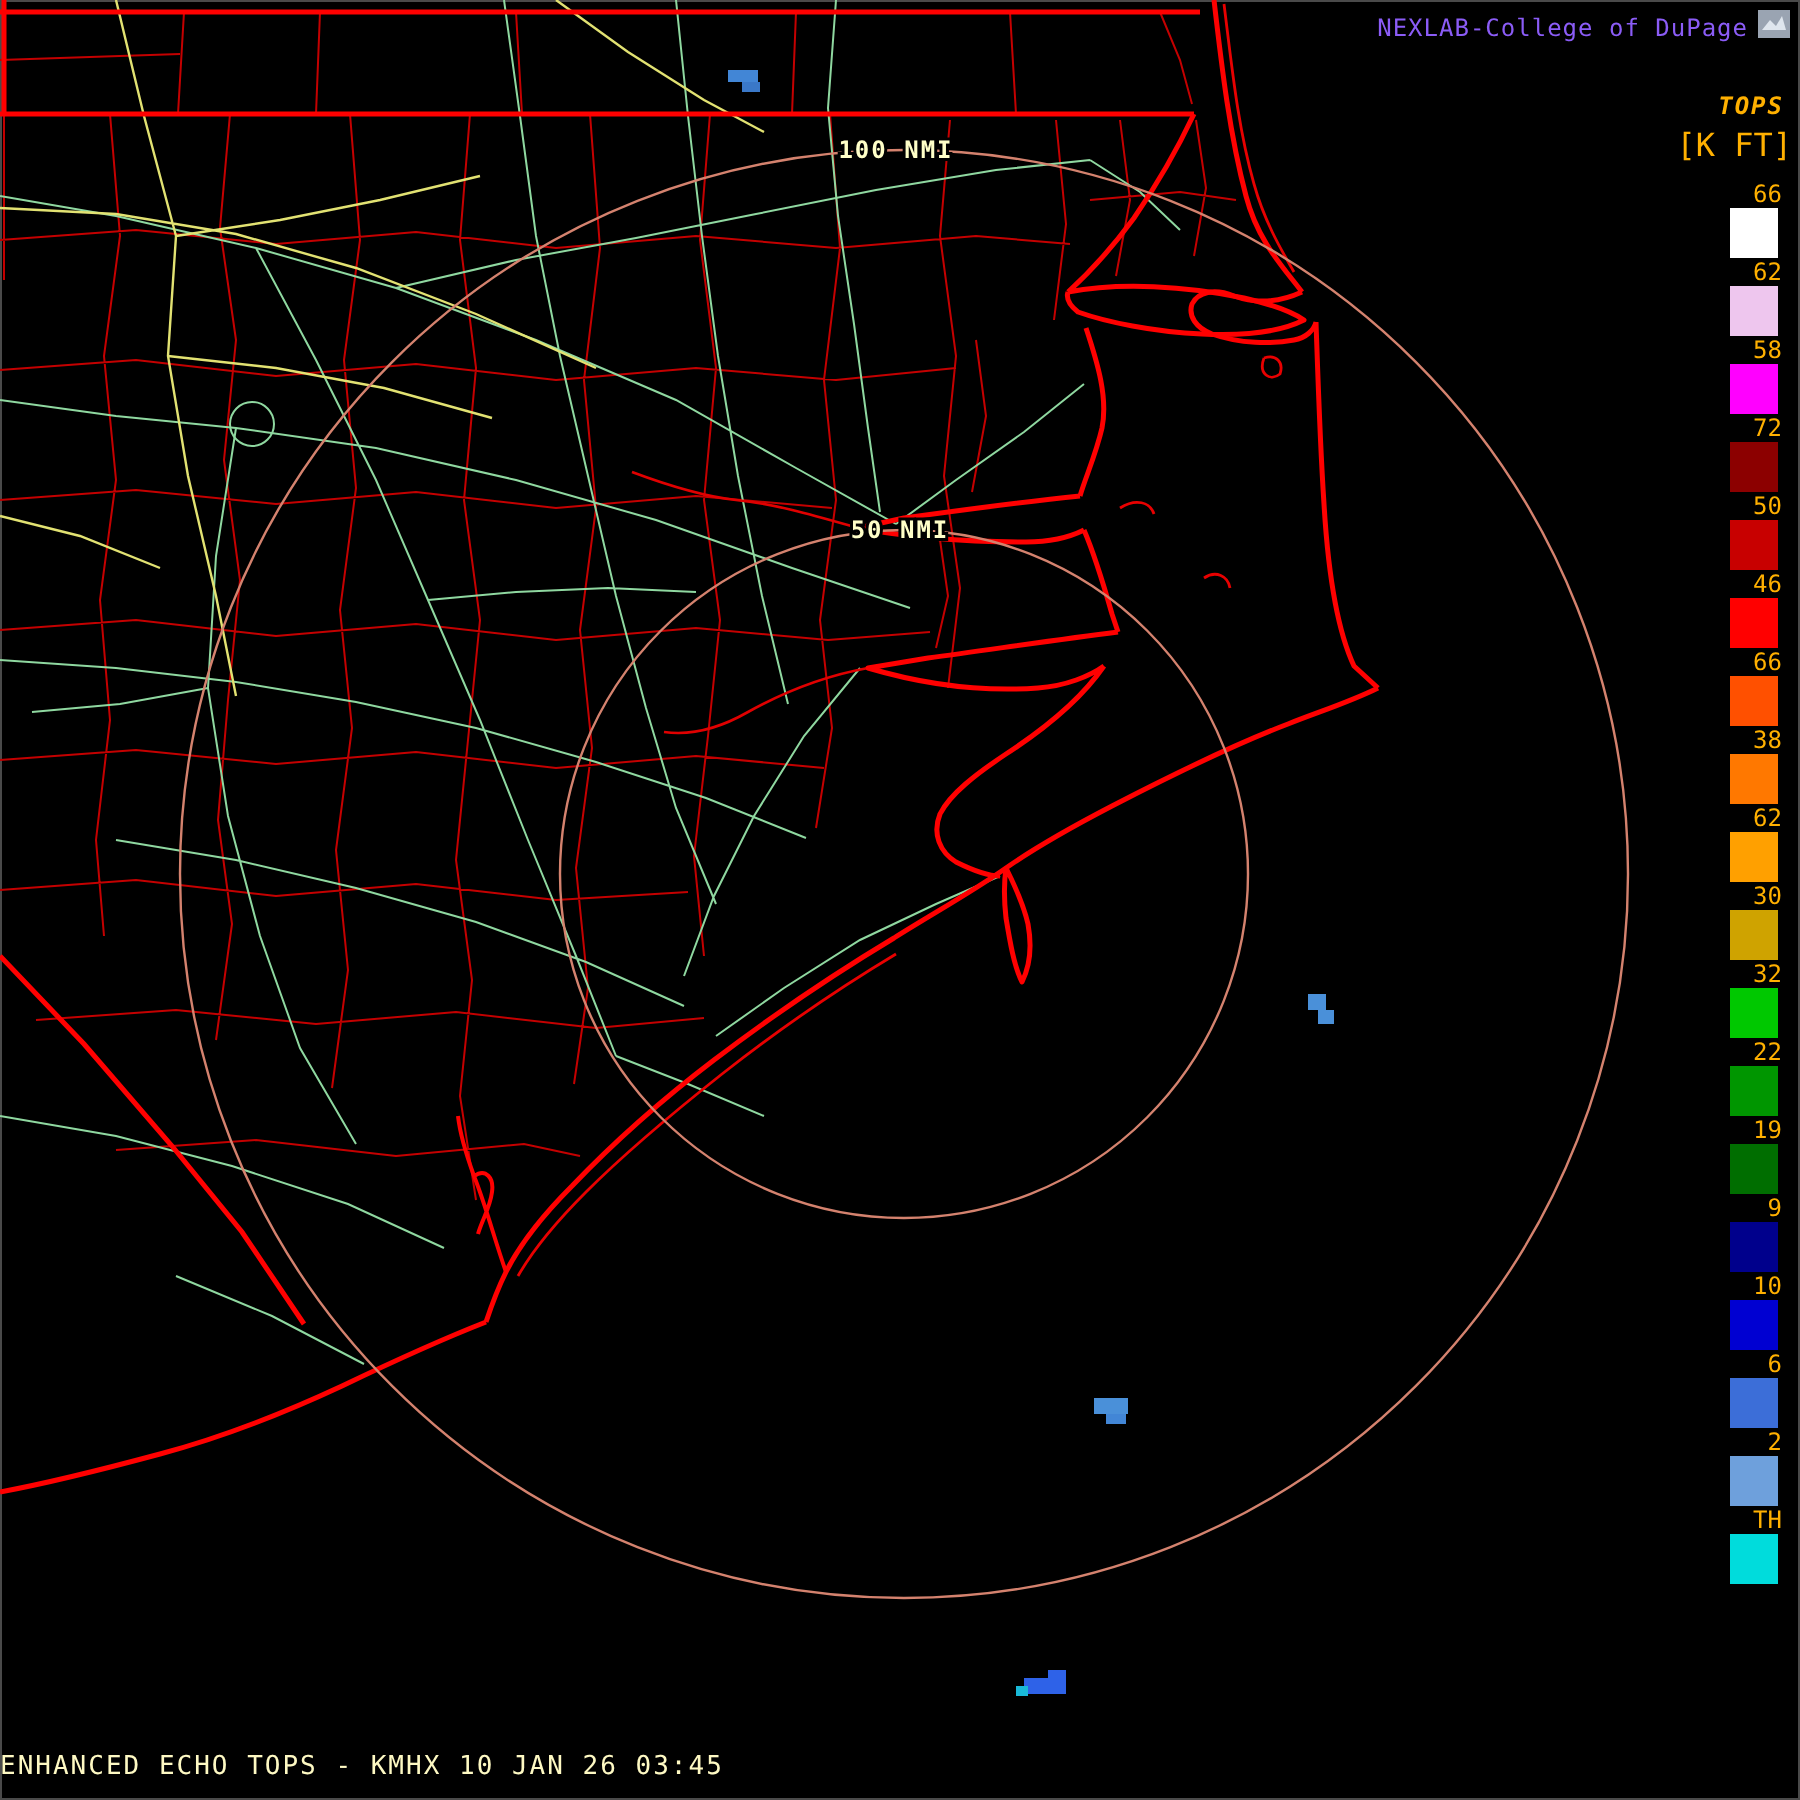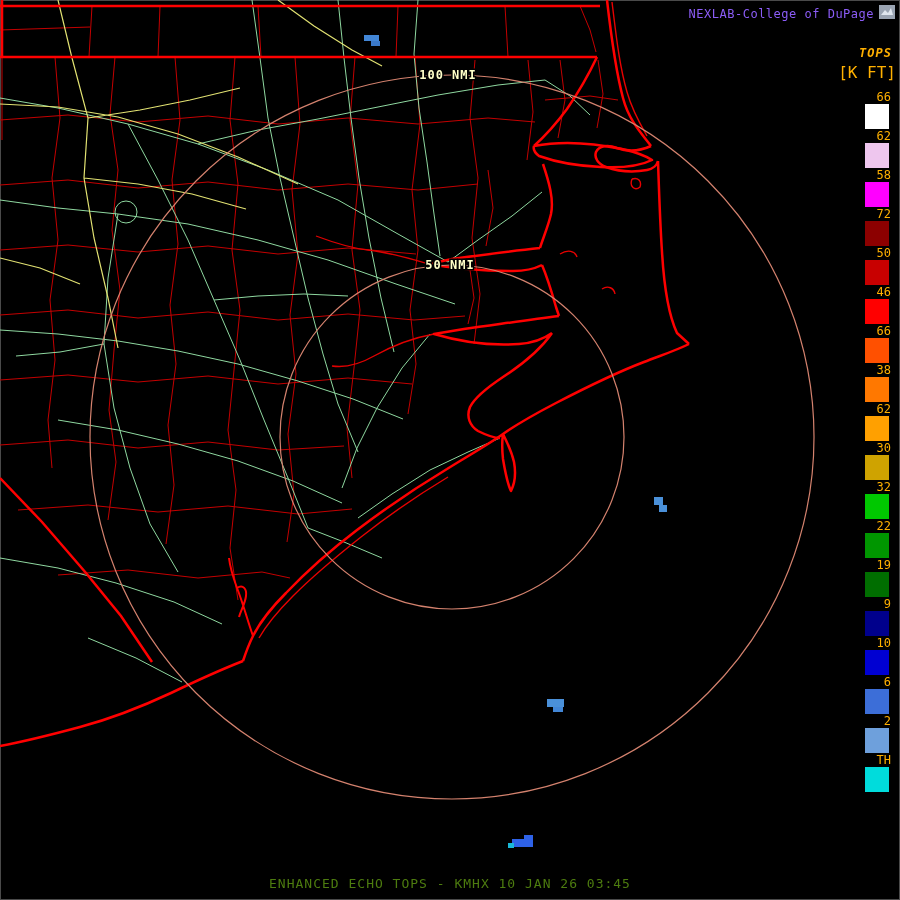--- a/index.html
+++ b/index.html
@@ -27,22 +27,22 @@
   }
   .logo{position:absolute;top:4px;right:4px;width:18px;height:16px;}
   .legend{position:absolute;top:0;right:0;width:78px;height:100%;}
   .legend-title{position:absolute;top:46px;right:8px;color:#ffb000;font-size:12px;font-weight:bold;letter-spacing:1px;font-style:italic;}
   .legend-unit{position:absolute;top:63px;right:4px;color:#ffb000;font-size:16px;}
   #legend-rows{position:absolute;top:90px;right:3px;}
   .legend-row{display:flex;align-items:center;height:39px;flex-direction:column;}
   .legend-label{width:34px;text-align:right;color:#ffb000;font-size:12px;padding-right:6px;}
   .legend-swatch{width:24px;height:39px;}
   .caption{
-    position:absolute;top:876px;left:0;width:100%;text-align:center;
-    color:#4d7c0f;font-size:13px;letter-spacing:1px;
+    position:absolute;top:876px;left:0;width:100%;
+    color:#fef9c3;font-size:13px;letter-spacing:1px;
   }
 </style>
 </head>
 <body>
 
 <div class="stage">
 
   <svg class="map" viewBox="0 0 900 900">
 
     <path class="county" d="

